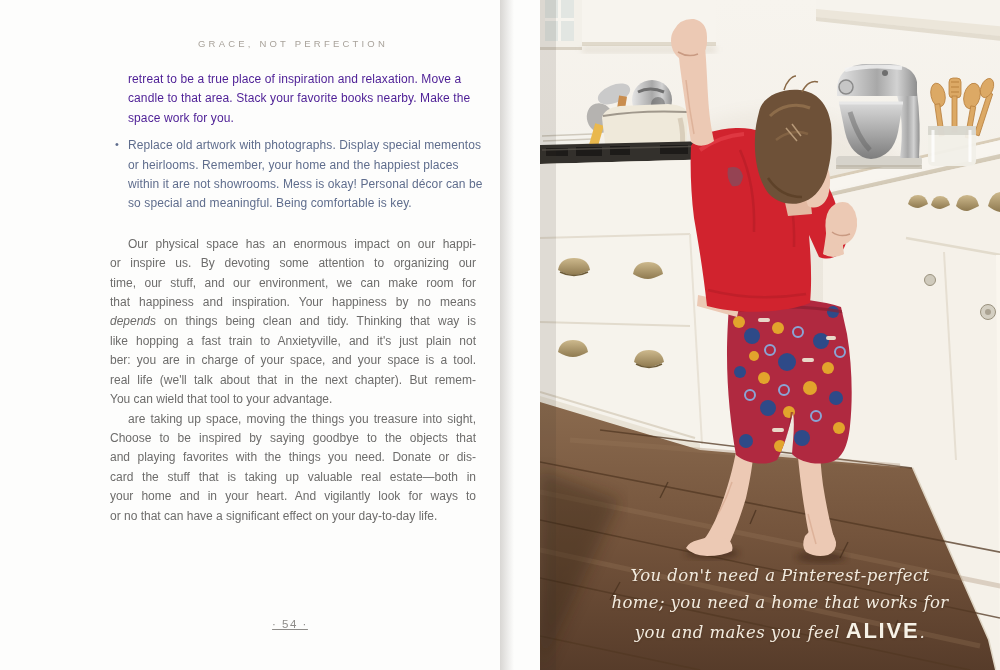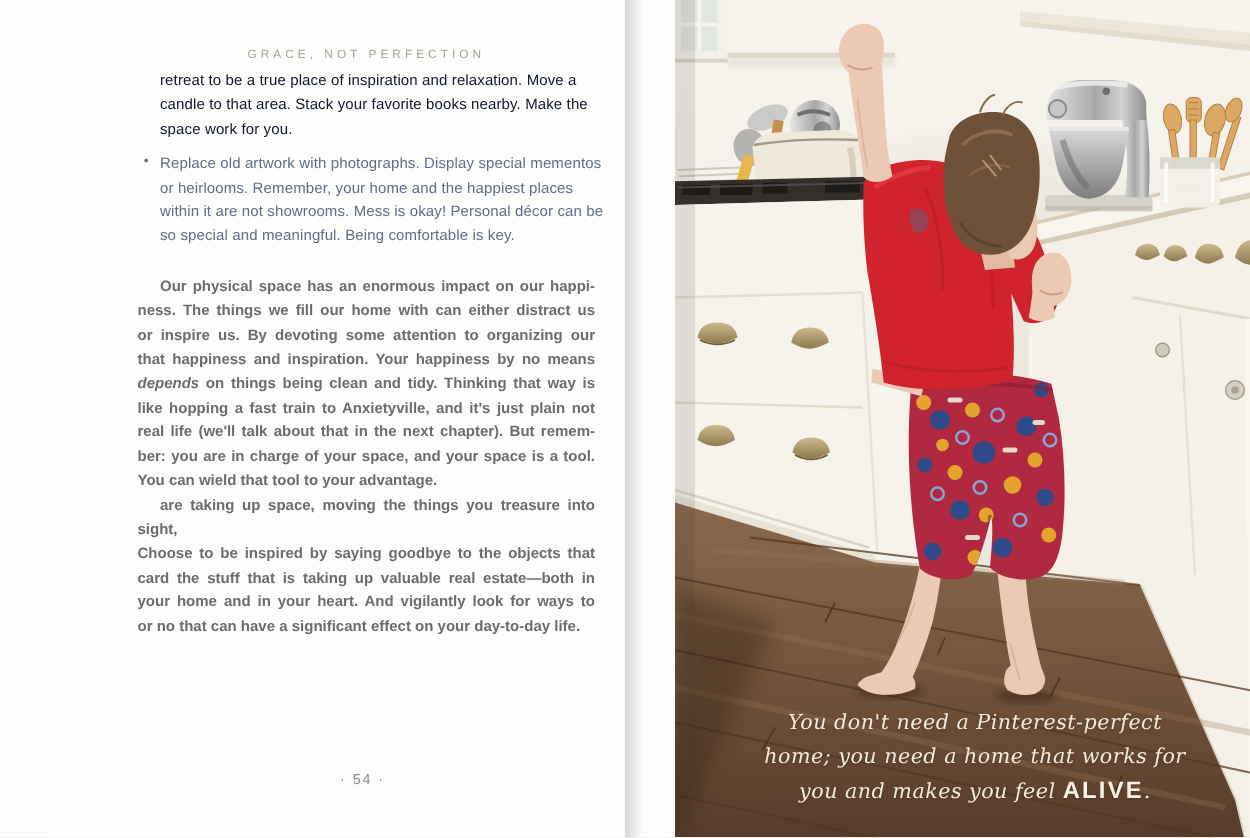--- a/index.html
+++ b/index.html
@@ -10,46 +10,46 @@
   
   .page-left{
     width:500px;height:670px;box-sizing:border-box;position:relative;
     padding:38px 64px 0 70px;background:#fdfdfc;
   }
   .running-head{
     text-align:center;font-size:9.5px;letter-spacing:3.2px;color:#a8a29a;
     font-weight:400;
   }
   .body-text{font-size:12px;line-height:19.4px;}
-  .bullet-cont{margin-top:6px;padding-left:18px;color:#0f172a;letter-spacing:.1px;}
+  .bullet-cont{margin-top:21px;padding-left:18px;color:#4c1d95;letter-spacing:.1px;}
   .bullet-cont .line,.bullet-text .line{white-space:nowrap;}
   .bullet-item{margin-top:8px;position:relative;padding-left:18px;color:#5f6d8d;letter-spacing:.1px;}
   .bullet-marker{position:absolute;left:5px;top:-1px;font-size:11px;color:#5f6d8d;}
   .para{color:#6d6c6b;width:366px;}
   .para-1{margin-top:21px;}
-  .para .line{text-align:justify;text-align-last:justify;font-weight:bold;}
+  .para .line{text-align:justify;text-align-last:justify;}
   .para .line:last-child{text-align-last:left;}
   .para .line:first-child{text-indent:18px;}
   .para em{font-style:italic;}
   .page-number{
     position:absolute;left:0;right:0;bottom:40px;text-align:center;
-    font-size:11.5px;letter-spacing:1.5px;color:#8e8c89;
+    font-size:11.5px;letter-spacing:1.5px;color:#8e8c89;text-decoration:underline;
   }
   
   .page-right{width:536px;height:670px;position:relative;overflow:hidden;}
   .page-right svg{display:block;}
   .photo-quote{
     position:absolute;left:28px;right:48px;bottom:24px;text-align:center;
     font-family:"DejaVu Serif",serif;font-style:italic;font-size:16.5px;
     line-height:27.5px;color:#f2ebdf;letter-spacing:.4px;
     text-shadow:0 1px 2px rgba(60,35,18,.35);
   }
   .photo-quote strong{
     font-style:normal;font-family:"Liberation Sans",sans-serif;font-weight:700;
-    font-size:19px;letter-spacing:1.8px;color:#f7f2e7;text-align:center;
+    font-size:22px;letter-spacing:1.8px;color:#f7f2e7;text-align:center;
   }
   .gutter-shadow{
     position:absolute;left:500px;top:0;width:14px;height:670px;pointer-events:none;
     background:linear-gradient(to right,rgba(70,60,50,.20),rgba(70,60,50,0));
   }
 </style>
 </head>
 <body>
 
 <div class="spread">
@@ -68,33 +68,34 @@
       <div class="bullet-text">
           <div class="line">Replace old artwork with photographs. Display special mementos</div>
           <div class="line">or heirlooms. Remember, your home and the happiest places</div>
           <div class="line">within it are not showrooms. Mess is okay! Personal décor can be</div>
           <div class="line">so special and meaningful. Being comfortable is key.</div>
         </div>
     </div>
 
     <div class="body-text para para-1">
         <div class="line">Our physical space has an enormous impact on our happi-</div>
-        <div class="line">ness. The things we fill our home with can either distract us</div>
         <div class="line">or inspire us. By devoting some attention to organizing our</div>
+        <div class="line">time, our stuff, and our environment, we can make room for</div>
         <div class="line">that happiness and inspiration. Your happiness by no means</div>
         <div class="line"><em>depends</em> on things being clean and tidy. Thinking that way is</div>
         <div class="line">like hopping a fast train to Anxietyville, and it's just plain not</div>
+        <div class="line">ber: you are in charge of your space, and your space is a tool.</div>
         <div class="line">real life (we'll talk about that in the next chapter). But remem-</div>
-        <div class="line">ber: you are in charge of your space, and your space is a tool.</div>
         <div class="line">You can wield that tool to your advantage.</div>
       </div>
 
     <div class="body-text para para-2">
         <div class="line">are taking up space, moving the things you treasure into sight,</div>
         <div class="line">Choose to be inspired by saying goodbye to the objects that</div>
+        <div class="line">and playing favorites with the things you need. Donate or dis-</div>
         <div class="line">card the stuff that is taking up valuable real estate—both in</div>
         <div class="line">your home and in your heart. And vigilantly look for ways to</div>
         <div class="line">or no that can have a significant effect on your day-to-day life.</div>
       </div>
 
     <footer class="page-number">· 54 ·</footer>
   </section>
 
   <section class="page-right">
     <svg width="500" height="670" viewBox="0 0 500 670">

